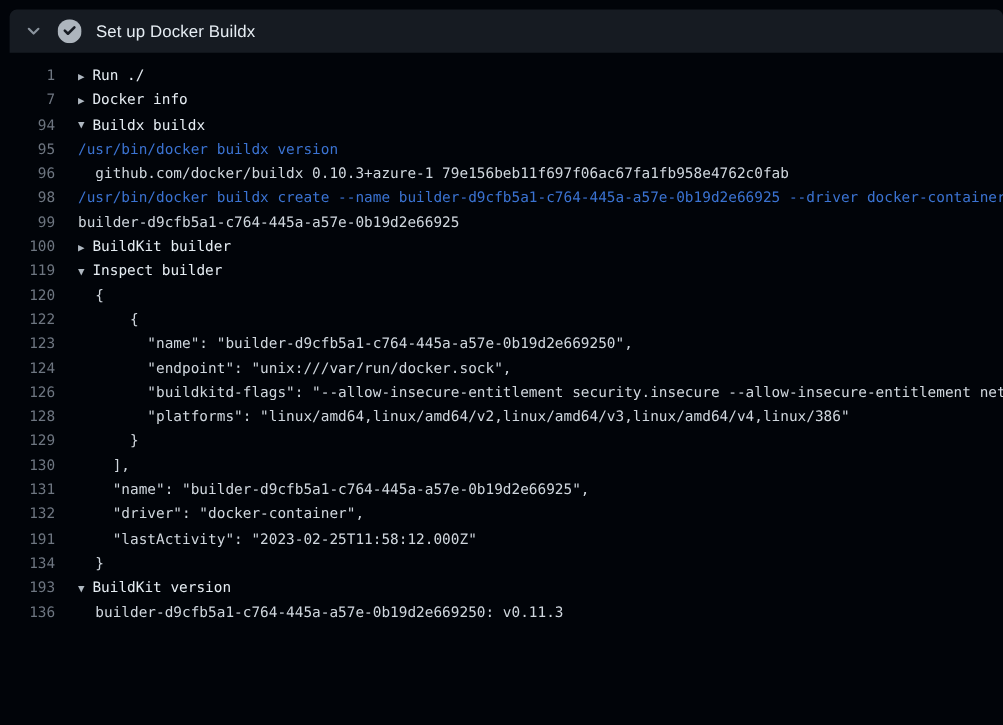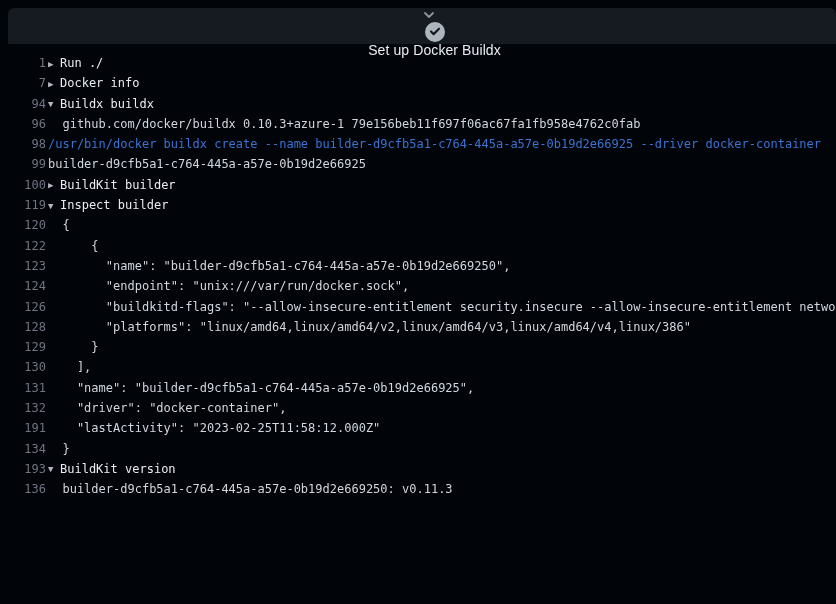--- a/index.html
+++ b/index.html
@@ -13,21 +13,20 @@
   
   .step-header {
     position: absolute;
     left: 8px; right: 0; top: 8px; height: 36px;
     background: #161b22;
     border-radius: 6px 6px 0 0;
     display: flex;
     align-items: center;
     padding-left: 13px;
     cursor: pointer;
-    flex-direction: column;
   }
   .chev { width: 14px; height: 14px; display: block; flex: none; }
   .status-ico { width: 20px; height: 20px; display: block; flex: none; margin-left: 13px; }
   .step-title {
     margin-left: 12px;
     font-family: "Liberation Sans", "DejaVu Sans", sans-serif;
     font-size: 14px;
     font-weight: 500;
     color: #e6edf3;
     letter-spacing: 0.1px;
@@ -48,21 +47,21 @@
   .row.grp { cursor: pointer; }
   .num {
     flex: none;
     width: 46px;
     text-align: right;
     color: #6e7681;
     cursor: pointer;
   }
   .content {
     flex: none;
-    margin-left: 2px;
+    margin-left: 19px;
     color: #d0d7de;
   }
   .content.cmd { color: #3b73d2; }
   .arr {
     display: inline-block;
     width: 12px;
     font-size: 9px;
     color: #afb8c1;
     vertical-align: 0.5px;
   }
@@ -79,20 +78,21 @@
     <circle cx="8" cy="8" r="8" fill="#adb5bd"></circle>
     <path d="M11.2 5.4 L6.9 9.7 L4.8 7.6" fill="none" stroke="#161b22" stroke-width="1.7" stroke-linecap="round" stroke-linejoin="round"></path>
   </svg>
   <span class="step-title">Set up Docker Buildx</span>
 </div>
 
 <div class="log">
     <div class="row grp"><span class="num">1</span><span class="content"><span class="arr">▶</span><span class="gtitle">Run ./</span></span></div>
     <div class="row grp"><span class="num">7</span><span class="content"><span class="arr">▶</span><span class="gtitle">Docker info</span></span></div>
     <div class="row grp"><span class="num">94</span><span class="content"><span class="arr">▼</span><span class="gtitle">Buildx buildx</span></span></div>
+    <div class="row"><span class="num">95</span><span class="content cmd">/usr/bin/docker buildx version</span></div>
     <div class="row"><span class="num">96</span><span class="content">  github.com/docker/buildx 0.10.3+azure-1 79e156beb11f697f06ac67fa1fb958e4762c0fab</span></div>
     <div class="row"><span class="num">98</span><span class="content cmd">/usr/bin/docker buildx create --name builder-d9cfb5a1-c764-445a-a57e-0b19d2e66925 --driver docker-container</span></div>
     <div class="row"><span class="num">99</span><span class="content">builder-d9cfb5a1-c764-445a-a57e-0b19d2e66925</span></div>
     <div class="row grp"><span class="num">100</span><span class="content"><span class="arr">▶</span><span class="gtitle">BuildKit builder</span></span></div>
     <div class="row grp"><span class="num">119</span><span class="content"><span class="arr">▼</span><span class="gtitle">Inspect builder</span></span></div>
     <div class="row"><span class="num">120</span><span class="content">  {</span></div>
     <div class="row"><span class="num">122</span><span class="content">      {</span></div>
     <div class="row"><span class="num">123</span><span class="content">        "name": "builder-d9cfb5a1-c764-445a-a57e-0b19d2e669250",</span></div>
     <div class="row"><span class="num">124</span><span class="content">        "endpoint": "unix:///var/run/docker.sock",</span></div>
     <div class="row"><span class="num">126</span><span class="content">        "buildkitd-flags": "--allow-insecure-entitlement security.insecure --allow-insecure-entitlement network</span></div>

